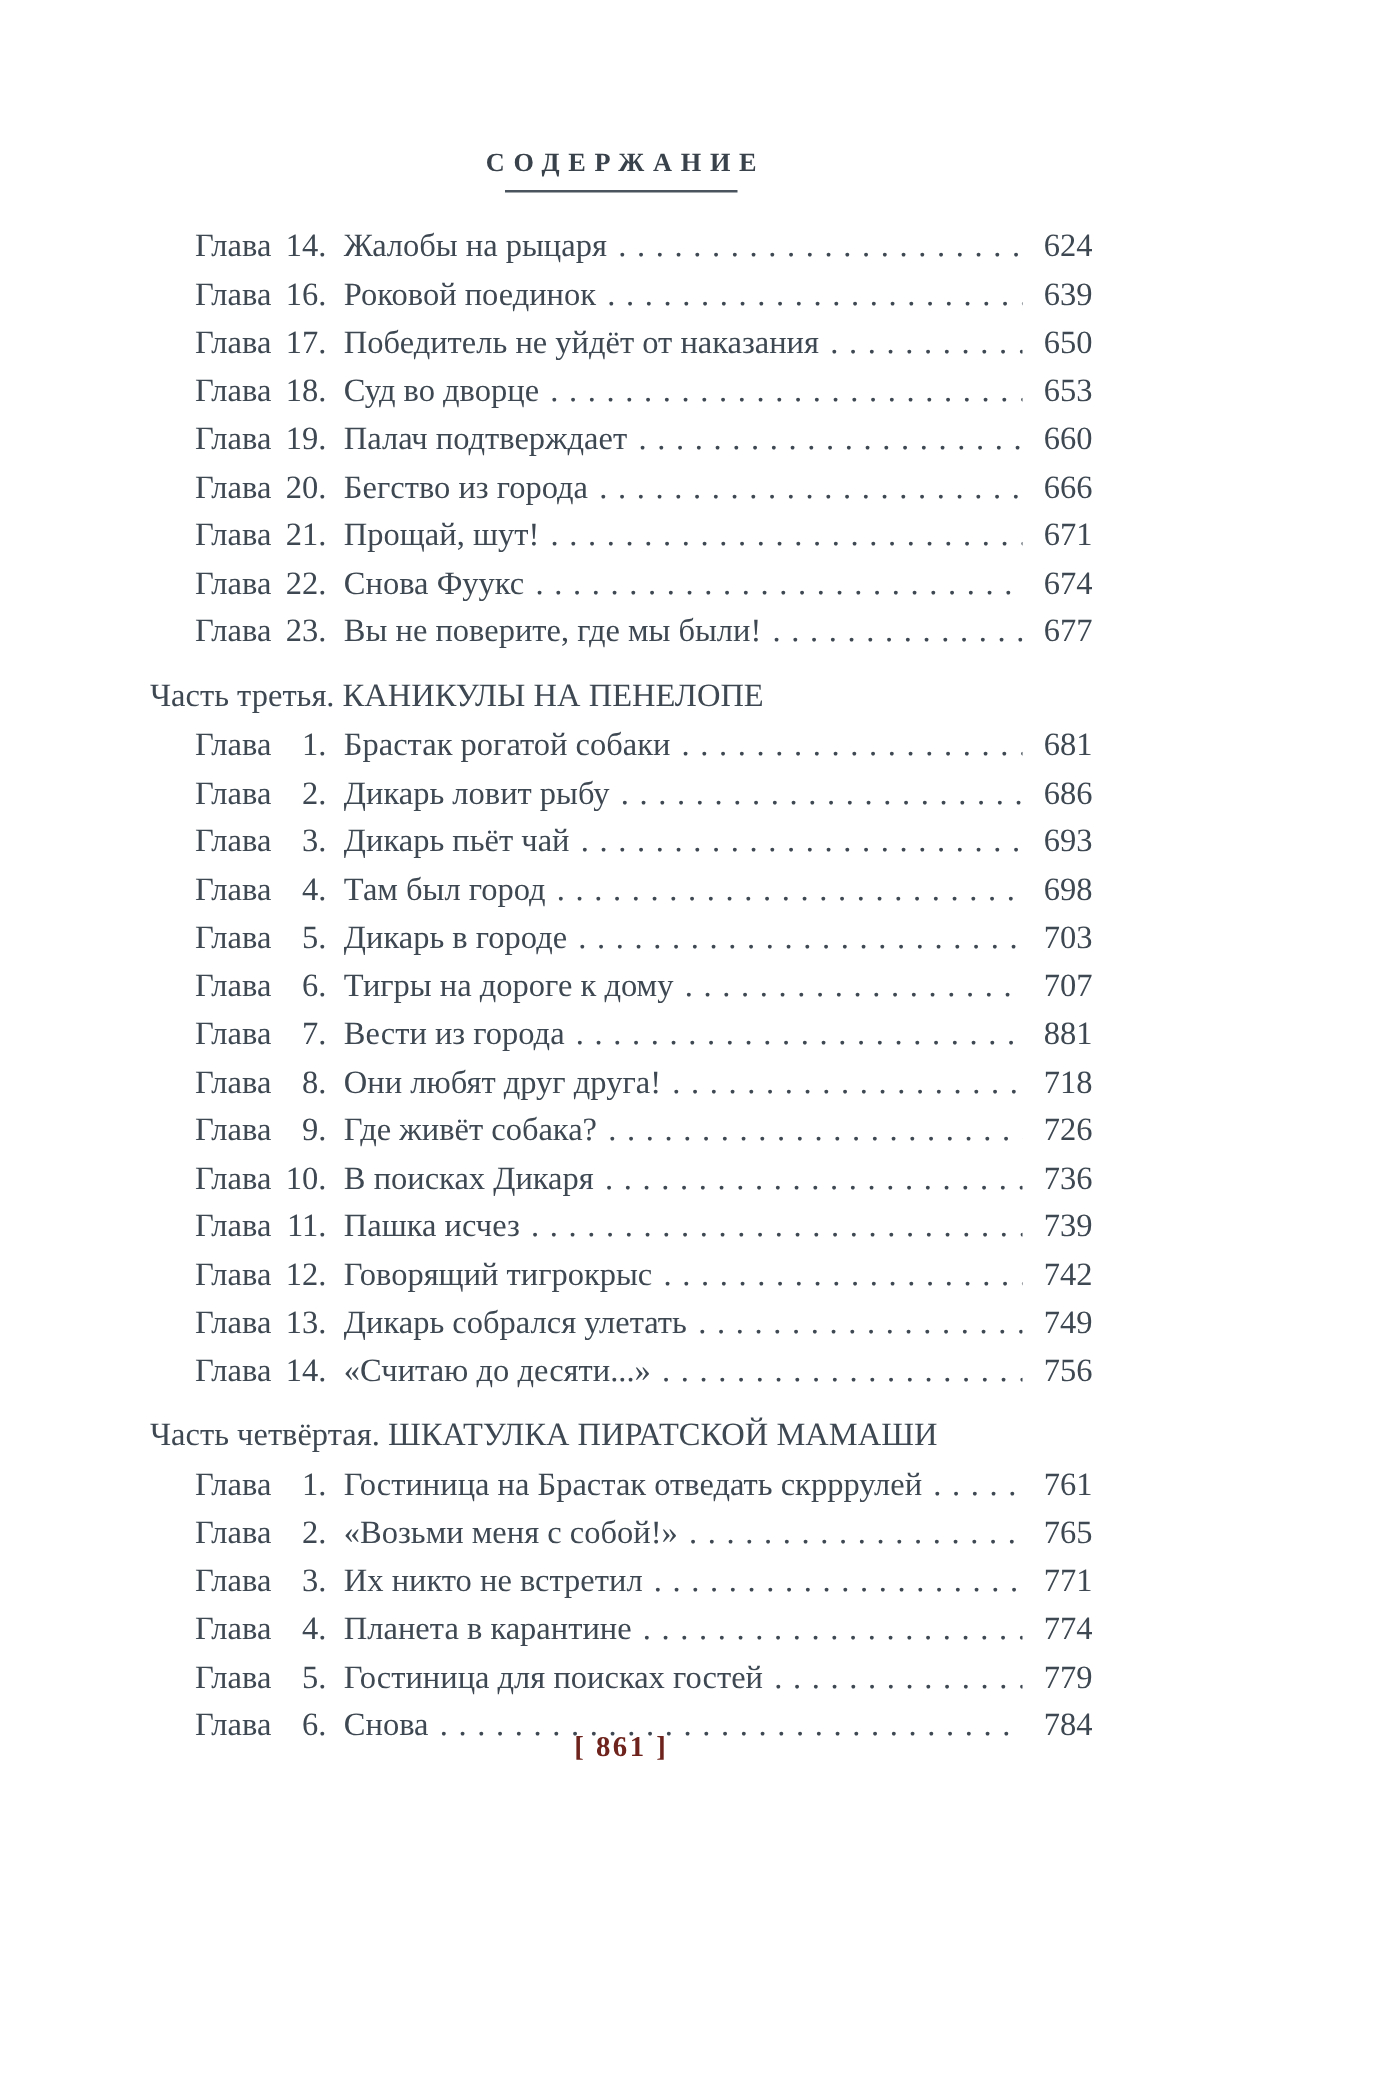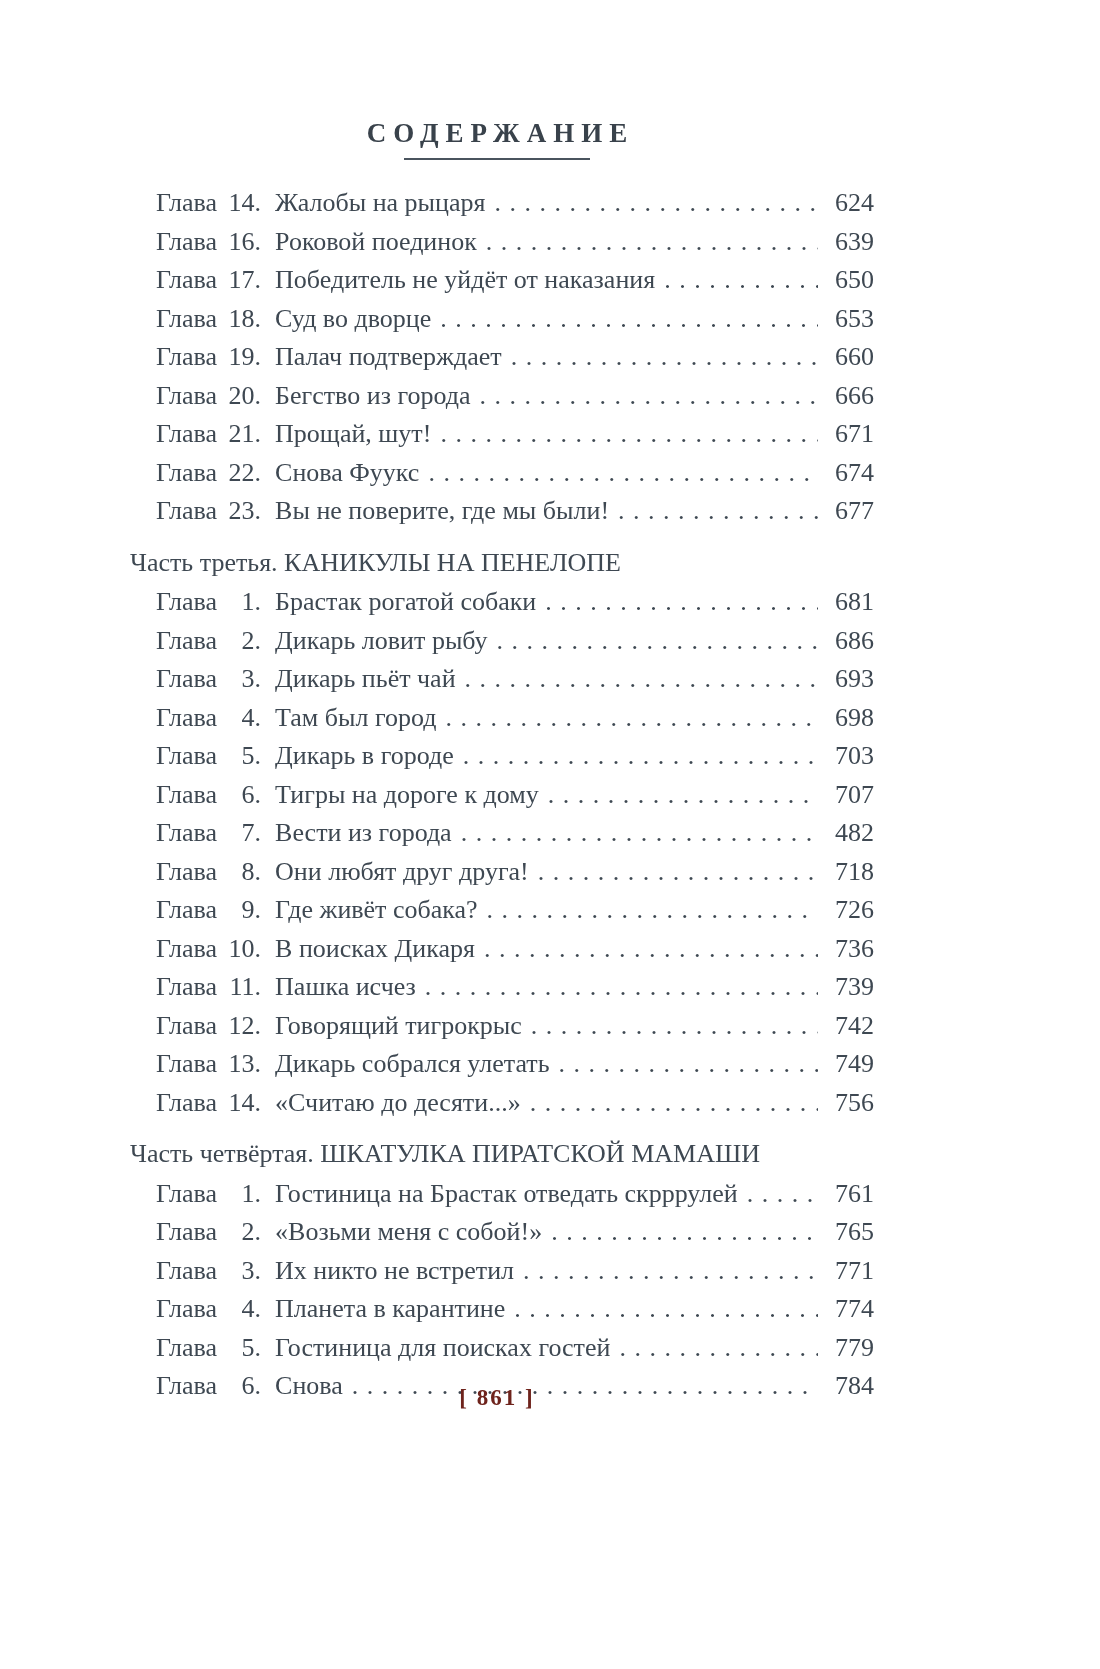--- a/index.html
+++ b/index.html
@@ -22,38 +22,38 @@
   }
   .content {
     position: absolute;
     left: 120px;
     top: 118px;
     width: 754px;
   }
   .toc-title {
     text-align: center;
     font-weight: bold;
-    font-size: 27px;
+    font-size: 21px;
     letter-spacing: 7px;
     color: #39424b;
     text-indent: 7px; 
   }
   .title-rule {
     width: 186px;
     height: 2px;
     background: #4a545e;
     margin: 9px auto 0 auto;
   }
   .toc-body {
     margin-top: 24px;
   }
   .section-heading {
     font-size: 26px;
     line-height: 38.5px;
-    margin: 13px 0 1px 10px;
+    margin: 13px 0 1px 0;
     white-space: nowrap;
   }
   .entry {
     display: flex;
     align-items: baseline;
     font-size: 26px;
     line-height: 38.5px;
   }
   .entry-label {
     margin-left: 36px;
@@ -217,21 +217,21 @@
     <span class="entry-label"><span>Глава</span><span class="entry-num">6.</span></span>
     <span class="entry-title">Тигры на дороге к дому</span>
     <span class="leader"></span>
     <span class="entry-page">707</span>
   </div>
 
   <div class="entry">
     <span class="entry-label"><span>Глава</span><span class="entry-num">7.</span></span>
     <span class="entry-title">Вести из города</span>
     <span class="leader"></span>
-    <span class="entry-page">482</span>
+    <span class="entry-page">881</span>
   </div>
 
   <div class="entry">
     <span class="entry-label"><span>Глава</span><span class="entry-num">8.</span></span>
     <span class="entry-title">Они любят друг друга!</span>
     <span class="leader"></span>
     <span class="entry-page">718</span>
   </div>
 
   <div class="entry">

